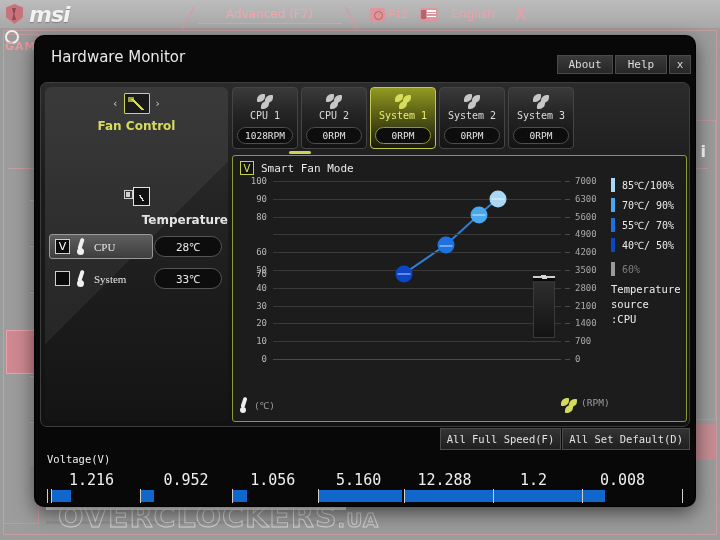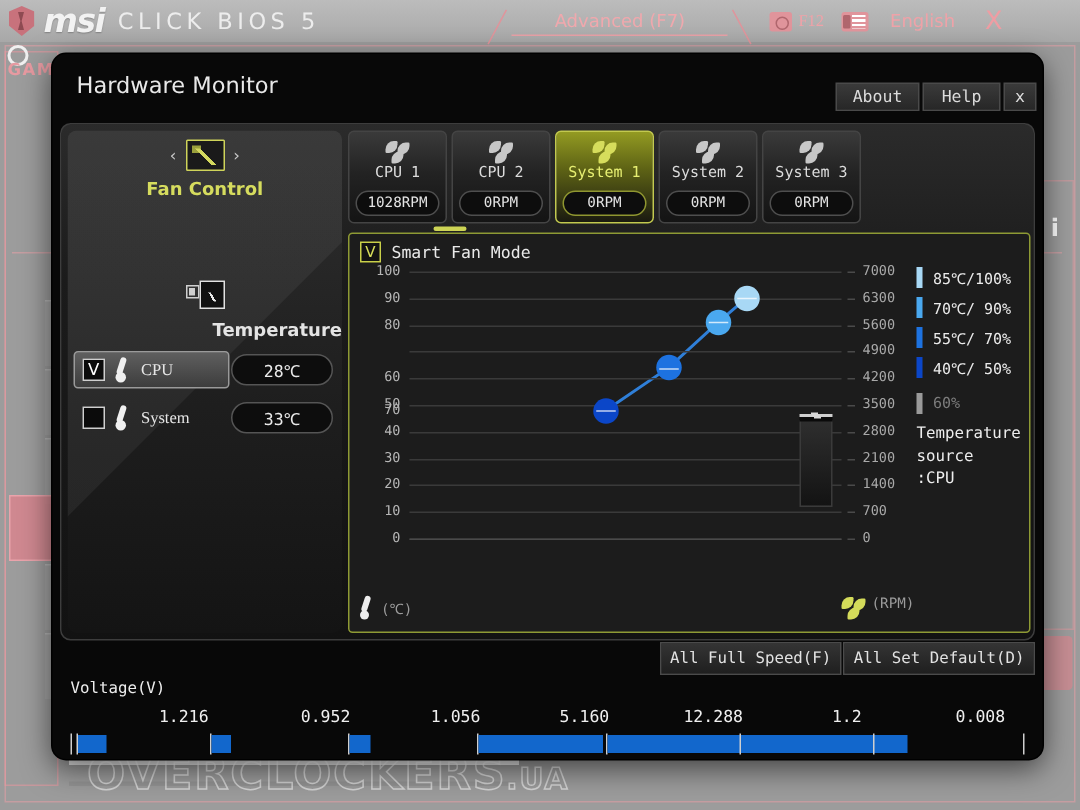--- a/index.html
+++ b/index.html
@@ -51,21 +51,21 @@
     position:absolute; left:16px; right:16px; bottom:3px; height:1px; background:#e8a0a6;
   }
   #adv-label {
     font-family:"DejaVu Sans", sans-serif; font-size: 12px; color: #f0a8ad;
   }
   .hdr-ico { margin-left: 12px; display:flex; align-items:center; gap:4px; }
   .cam {
     width: 15px; height: 13px; background:#e0949b; border-radius: 2px; position: relative;
   }
   .cam::before{content:"";position:absolute;left:4px;top:3px;width:7px;height:7px;border:1.5px solid #b0666d;border-radius:50%;}
-  .f12 { font-family:Liberation Serif, serif; font-size:11px; color:#efa2a8; }
+  .f12 { font-family:Liberation Sans, sans-serif; font-size:11px; color:#efa2a8; }
   .listico{
     width:18px;height:13px;background:#e0949b;border-radius:2px;position:relative;
   }
   .listico::after{
     content:"";position:absolute;left:7px;top:2px;width:9px;height:9px;
     background:repeating-linear-gradient(180deg,#fff 0 1.5px,transparent 1.5px 3px);
   }
   .listico::before{
     content:"";position:absolute;left:1px;top:2px;width:5px;height:9px;background:#b0666d;border-radius:1px;
   }
@@ -362,21 +362,21 @@
   
   #volt{
     position:absolute; left:5px; top:417px; width:650px; height:48px;
   }
   #volt-title{
     position:absolute; left:7px; top:0;
     font-family:"DejaVu Sans Mono", monospace; font-size:10.5px; color:#ededed;
   }
   .v-val{
     position:absolute; top:18px; transform:translateX(-50%);
-    font-family:"DejaVu Sans Mono", monospace; font-size:11px; color:#efefef; white-space:nowrap;margin-left:31px;
+    font-family:"DejaVu Sans Mono", monospace; font-size:15px; color:#efefef; white-space:nowrap;
   }
   #vbar-track{
     position:absolute; left:7px; top:36px; width:636px; height:14px;
     border-left:1px solid #cfcfcf; border-right:1px solid #cfcfcf;
   }
   #vbar-track .vtick{
     position:absolute; top:0; width:1px; height:14px; background:#cfcfcf;
   }
   #vbar-track .vfill{
     position:absolute; top:1px; height:12px; background:#1267cc;
@@ -412,21 +412,20 @@
   <div id="bg-right-i">i</div>
   <div id="bg-right-tile"></div>
   <div id="wm-bar"></div>
   <div id="wm-bar2"></div>
   <div id="watermark"><span>OVERCLOCKERS</span><span class="dom">.UA</span></div>
 </div>
 
 <div id="bios-topbar">
   <div class="msi-shield"></div>
   <div id="msi-word">msi</div>
-  <div id="clickbios-word">CLICK BIOS 5</div>
 
   <div id="adv-wrap">
     <div class="slash l"></div>
     <div class="slash r"></div>
     <div class="underline"></div>
     <div id="adv-label">Advanced (F7)</div>
   </div>
 
   <div class="hdr-ico">
     <div class="cam"></div>

